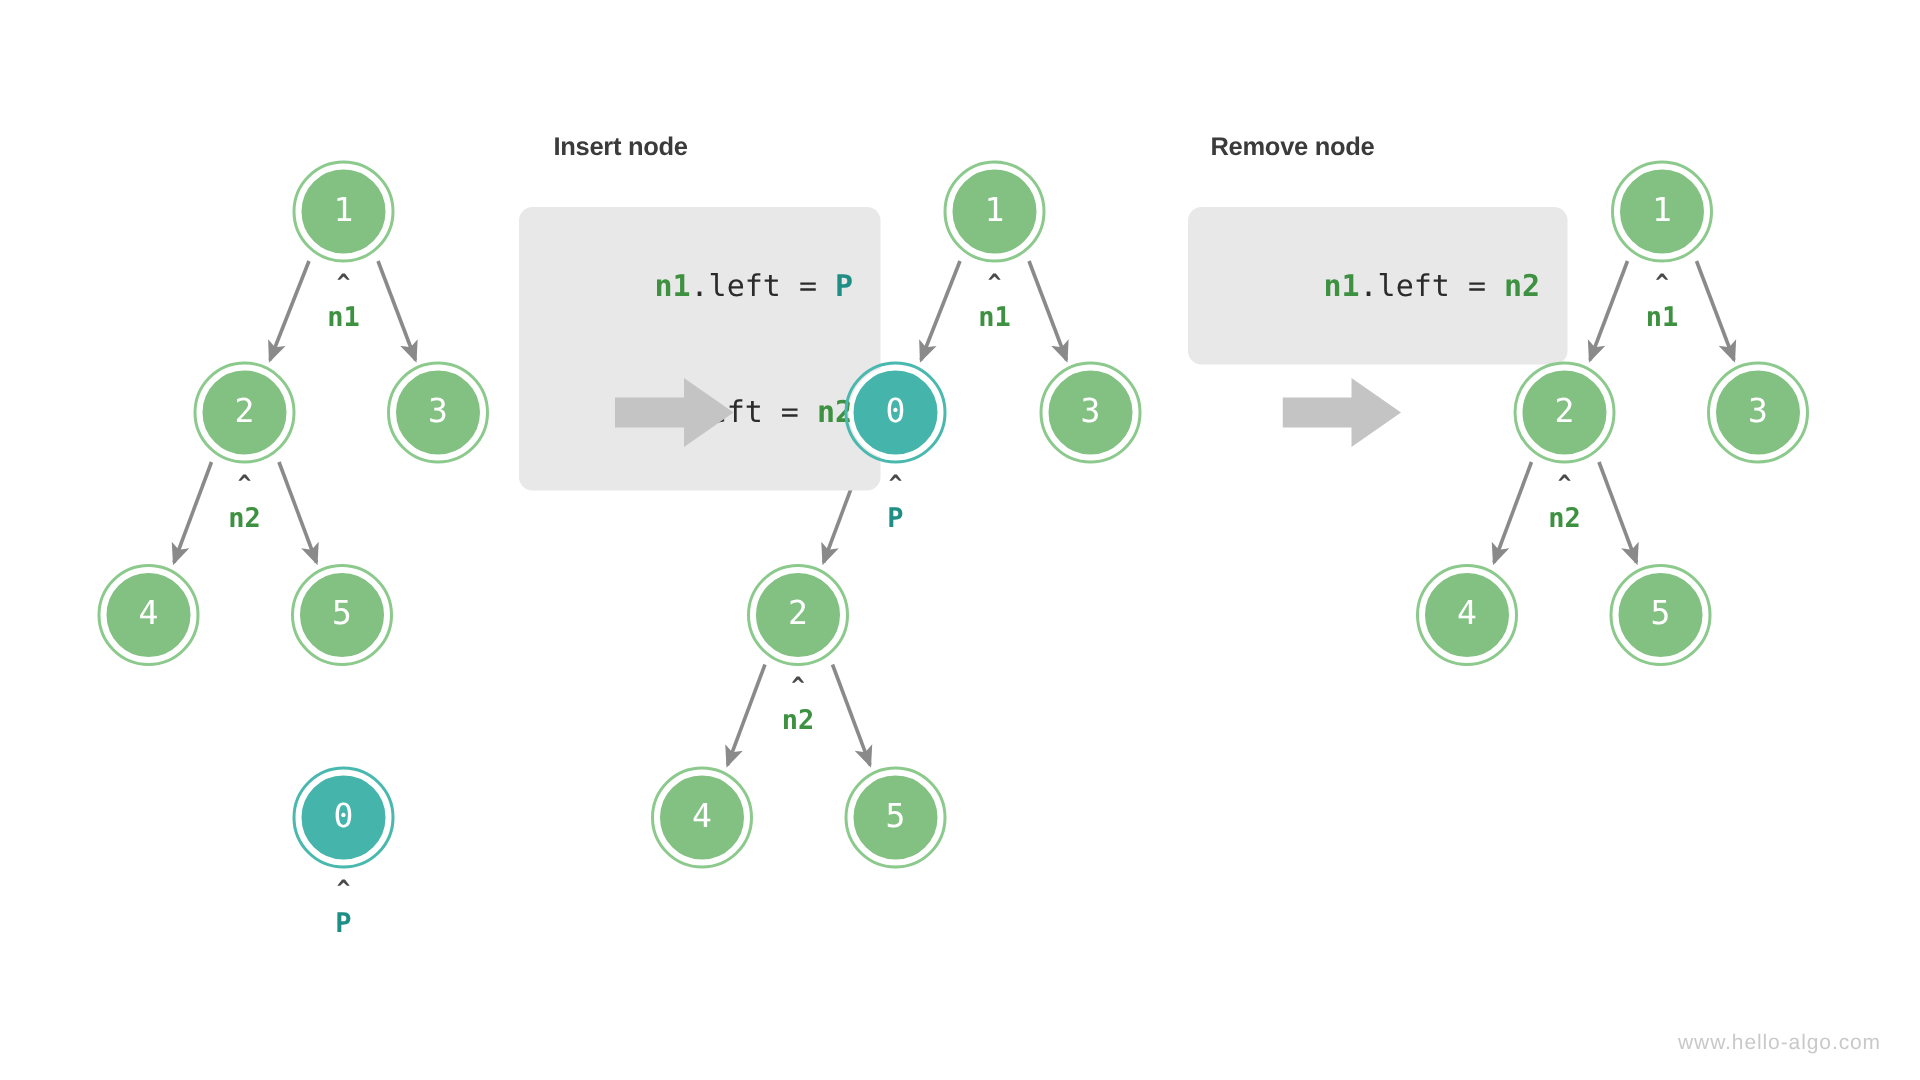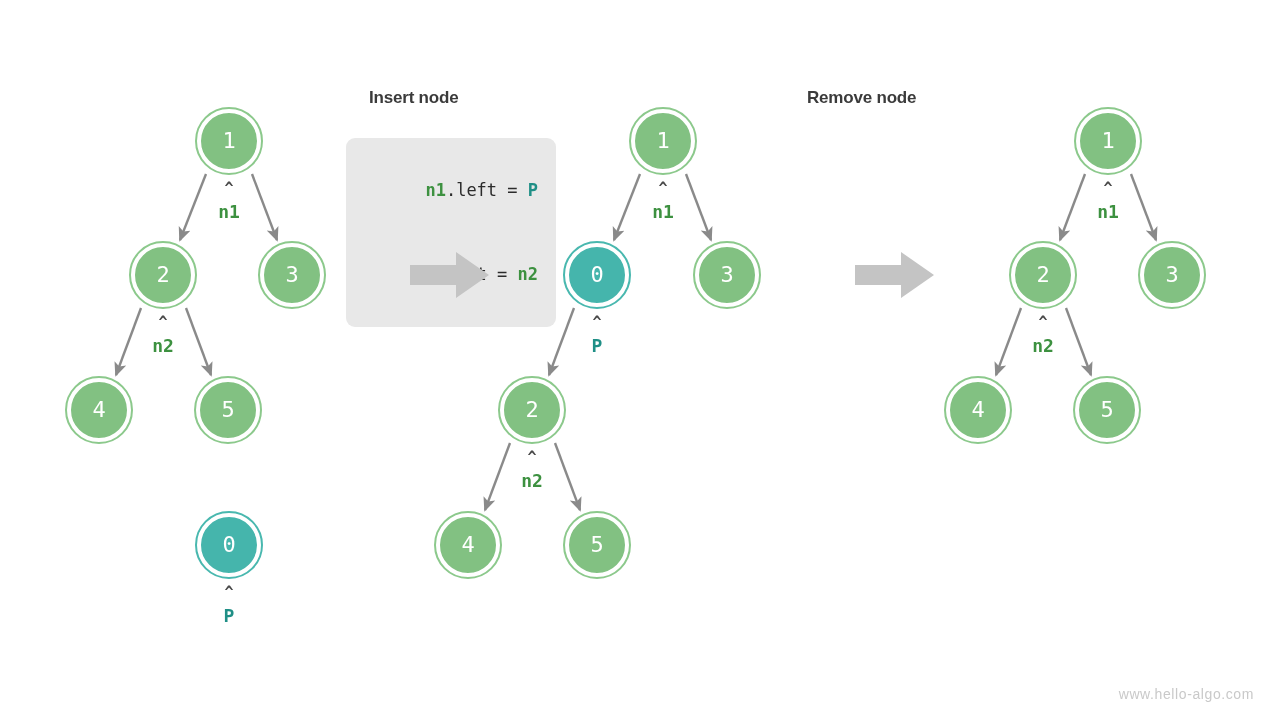--- a/index.html
+++ b/index.html
@@ -47,21 +47,21 @@
   }
 
   
   .code-box {
     position: absolute;
     z-index: 3;
     background: #e8e8e8;
     border-radius: 9px;
     padding: 10px 18px 11px 18px;
     font-family: "DejaVu Sans Mono", monospace;
-    font-size: 17px;
+    font-size: 20px;
     line-height: 28px;
     color: #2b2b2b;
     white-space: nowrap;
   }
   .code-line { white-space: pre; }
   .tok-green { color: #3d9140; font-weight: bold; }
   .tok-teal  { color: #1f8f86; font-weight: bold; }
   .tok-plain { color: #2b2b2b; font-weight: normal; }
 
   
@@ -190,20 +190,25 @@
 
   <div class="code-box" style="left:346px; top:138px;">
     <div class="code-line">
       <span class="tok-green">n1</span><span class="tok-plain">.left = </span><span class="tok-teal">P</span>
     </div>
     <div class="code-line">
       <span class="tok-teal">P</span><span class="tok-plain">.left = </span><span class="tok-green">n2</span>
     </div>
   </div>
 
+  <div class="code-box" style="left:792px; top:138px;">
+    <div class="code-line">
+      <span class="tok-green">n1</span><span class="tok-plain">.left = </span><span class="tok-green">n2</span>
+    </div>
+  </div>
 
   <svg class="big-arrow" style="left:410px; top:252px;" width="80" height="46" viewBox="0 0 80 46">
     <path d="M0,13 L46,13 L46,0 L79,23 L46,46 L46,33 L0,33 Z" fill="#c4c4c4"></path>
   </svg>
 
   <svg class="big-arrow" style="left:855px; top:252px;" width="80" height="46" viewBox="0 0 80 46">
     <path d="M0,13 L46,13 L46,0 L79,23 L46,46 L46,33 L0,33 Z" fill="#c4c4c4"></path>
   </svg>
 
   <div class="node green" style="left:198px; top:110px;">

